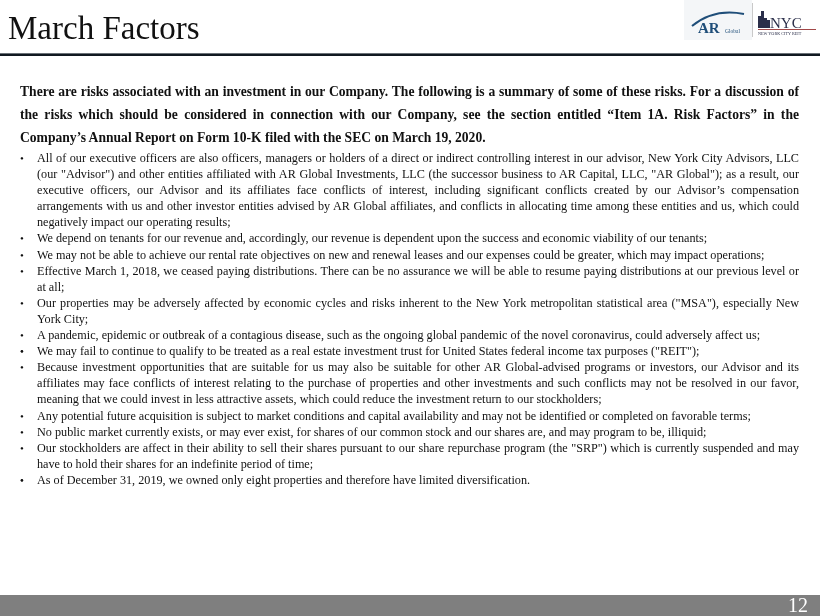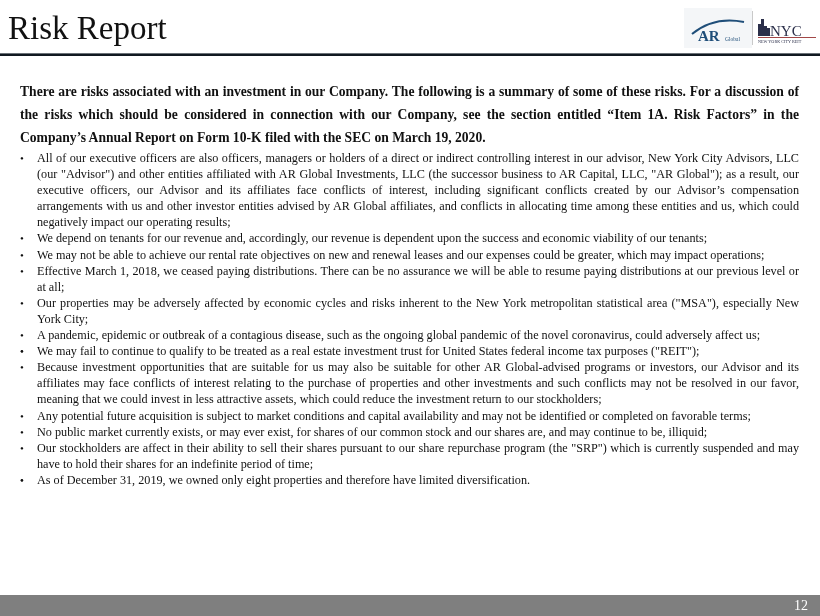--- a/index.html
+++ b/index.html
@@ -10,21 +10,21 @@
       position: absolute; left: 8px; top: 8px;
       font-family: "Liberation Serif", "DejaVu Serif", serif;
       font-size: 33px; line-height: 40px; color: #111; font-weight: normal;
     }
     .title-rule {
       position: absolute; left: 0; top: 53px; width: 820px; height: 3px;
       background: #111820;
       border-top: 1px solid #6b7177;
     }
 
-    .logos { position: absolute; left: 684px; top: 8px; width: 136px; height: 40px; text-decoration: underline; }
+    .logos { position: absolute; left: 684px; top: 0; width: 136px; height: 40px; text-decoration: underline; }
     .logo-ar { position: absolute; left: 0; top: 0; width: 68px; height: 40px; }
     .logo-sep { position: absolute; left: 68px; top: 3px; width: 1px; height: 34px; background: #c9c9c9; }
     .logo-nyc { position: absolute; left: 72px; top: 0; width: 64px; height: 40px; }
 
     .intro {
       position: absolute; left: 20px; top: 80px; width: 779px;
       font-family: "Liberation Serif", "DejaVu Serif", serif;
       font-weight: bold; font-size: 13.6px; line-height: 23px;
       text-align: justify; color: #111;
     }
@@ -42,27 +42,27 @@
       position: absolute; left: 0; top: 0; font-size: 11px;
     }
 
     .footer {
       position: absolute; left: 0; top: 595px; width: 820px; height: 21px;
       background: #7f7f7f;
     }
     .page-num {
       position: absolute; right: 12px; top: 1px;
       font-family: "Liberation Serif", "DejaVu Serif", serif;
-      font-size: 14px; color: #ffffff; line-height: 19px;
+      font-size: 20px; color: #ffffff; line-height: 19px;
     }
   </style>
 </head>
 <body>
 
-<div class="title">Risk Report</div>
+<div class="title">March Factors</div>
 <div class="title-rule"></div>
 
 <div class="logos">
   <svg class="logo-ar" viewBox="0 0 68 40">
     <rect x="0" y="0" width="68" height="40" fill="#f4f6f8"></rect>
     <path d="M8 26 Q30 8 60 14" stroke="#1f4e79" stroke-width="2" fill="none"></path>
     <text x="14" y="33" font-family="Liberation Serif, serif" font-weight="bold" font-size="15" fill="#1f4e79">AR</text>
     <text x="41" y="33" font-family="Liberation Serif, serif" font-size="5.5" fill="#1f4e79">Global</text>
   </svg>
   <div class="logo-sep"></div>
@@ -83,21 +83,21 @@
   <li><span class="dot">•</span><span>All of our executive officers are also officers, managers or holders of a direct or indirect controlling interest in our advisor, New York City Advisors, LLC (our "Advisor") and other entities affiliated with AR Global Investments, LLC (the successor business to AR Capital, LLC, "AR Global"); as a result, our executive officers, our Advisor and its affiliates face conflicts of interest, including significant conflicts created by our Advisor’s compensation arrangements with us and other investor entities advised by AR Global affiliates, and conflicts in allocating time among these entities and us, which could negatively impact our operating results;</span></li>
   <li><span class="dot">•</span><span>We depend on tenants for our revenue and, accordingly, our revenue is dependent upon the success and economic viability of our tenants;</span></li>
   <li><span class="dot">•</span><span>We may not be able to achieve our rental rate objectives on new and renewal leases and our expenses could be greater, which may impact operations;</span></li>
   <li><span class="dot">•</span><span>Effective March 1, 2018, we ceased paying distributions. There can be no assurance we will be able to resume paying distributions at our previous level or at all;</span></li>
   <li><span class="dot">•</span><span>Our properties may be adversely affected by economic cycles and risks inherent to the New York metropolitan statistical area ("MSA"), especially New York City;</span></li>
   <li><span class="dot">•</span><span>A pandemic, epidemic or outbreak of a contagious disease, such as the ongoing global pandemic of the novel coronavirus, could adversely affect us;</span></li>
   <li><span class="dot">•</span></li>
   <li><span class="dot">•</span><span>We may fail to continue to qualify to be treated as a real estate investment trust for United States federal income tax purposes ("REIT");</span></li>
   <li><span class="dot">•</span><span>Because investment opportunities that are suitable for us may also be suitable for other AR Global-advised programs or investors, our Advisor and its affiliates may face conflicts of interest relating to the purchase of properties and other investments and such conflicts may not be resolved in our favor, meaning that we could invest in less attractive assets, which could reduce the investment return to our stockholders;</span></li>
   <li><span class="dot">•</span><span>Any potential future acquisition is subject to market conditions and capital availability and may not be identified or completed on favorable terms;</span></li>
-  <li><span class="dot">•</span><span>No public market currently exists, or may ever exist, for shares of our common stock and our shares are, and may continue to be, illiquid;</span></li>
+  <li><span class="dot">•</span><span>No public market currently exists, or may ever exist, for shares of our common stock and our shares are, and may program to be, illiquid;</span></li>
   <li><span class="dot">•</span><span>Our stockholders are affect in their ability to sell their shares pursuant to our share repurchase program (the "SRP") which is currently suspended and may have to hold their shares for an indefinite period of time;</span></li>
   <li><span class="dot">•</span></li>
   <li><span class="dot">•</span><span>As of December 31, 2019, we owned only eight properties and therefore have limited diversification.</span></li>
 </ul>
 
 <div class="footer">
   <span class="page-num">12</span>
 </div>
 
 </body></html>

